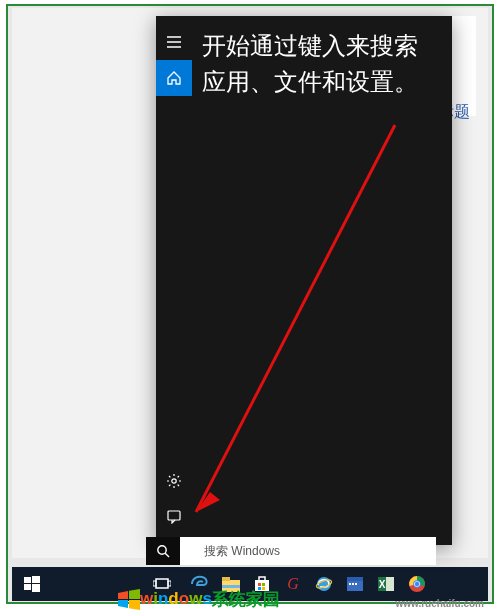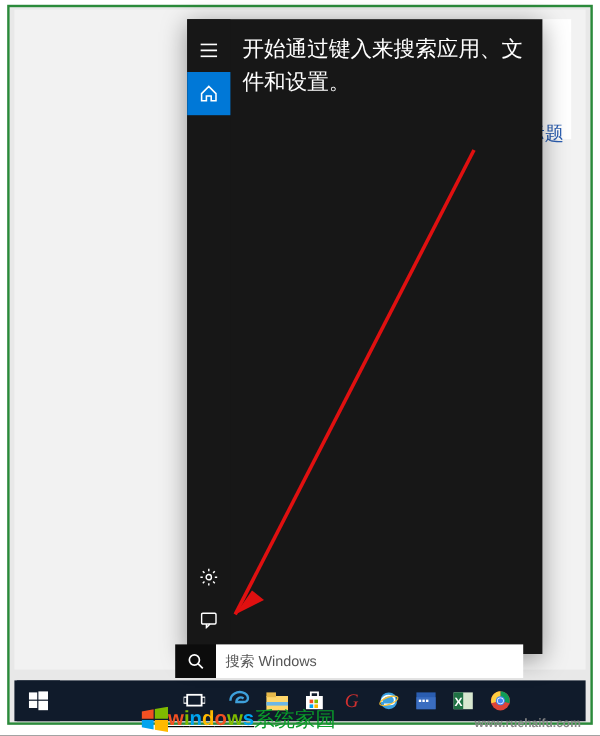--- a/index.html
+++ b/index.html
@@ -77,38 +77,38 @@
     color: #fff;
     font-size: 14px;
     cursor: pointer;
   }
   .sidebar-icon.active { background: #0078d7; }
   .sidebar-spacer { flex: 1; }
   .cortana-content {
     margin-left: 36px;
     padding: 12px 14px 0 10px;
     color: #fff;
-    font-size: 18px;
+    font-size: 24px;
     line-height: 1.5;
   }
   .red-arrow {
     position: absolute;
     left: 160px; top: 120px;
     width: 250px; height: 400px;
     z-index: 8;
     pointer-events: none;
   }
   .search-box {
     position: absolute;
     left: 180px; top: 537px;
     width: 256px; height: 28px;
     background: #fff;
     display: flex;
     align-items: center;
-    padding: 0 8px;
+    padding: 0 24px;
     z-index: 6;
     font-size: 12px;
     color: #555;
   }
   .search-icon-box {
     position: absolute;
     left: 146px; top: 537px;
     width: 34px; height: 28px;
     background: #0c0c0c;
     display: flex;
@@ -161,23 +161,22 @@
   }
   .win-flag {
     display: inline-block;
     width: 20px; height: 20px;
     position: relative;
     margin-right: 2px;
   }
   .brand-text {
     font-size: 17px;
     font-weight: bold;
-    text-decoration: underline;
-  }
-  .brand-cn { color: #0a9d2a; font-size: 17px; font-weight: normal; }
+  }
+  .brand-cn { color: #0a9d2a; font-size: 17px; font-weight: bold; }
   .brand-url {
     position: absolute;
     right: 16px; bottom: 4px;
     font-size: 10px;
     color: #888;
     z-index: 20;
     font-weight: bold;
   }
   svg { display: block; }
 </style>

